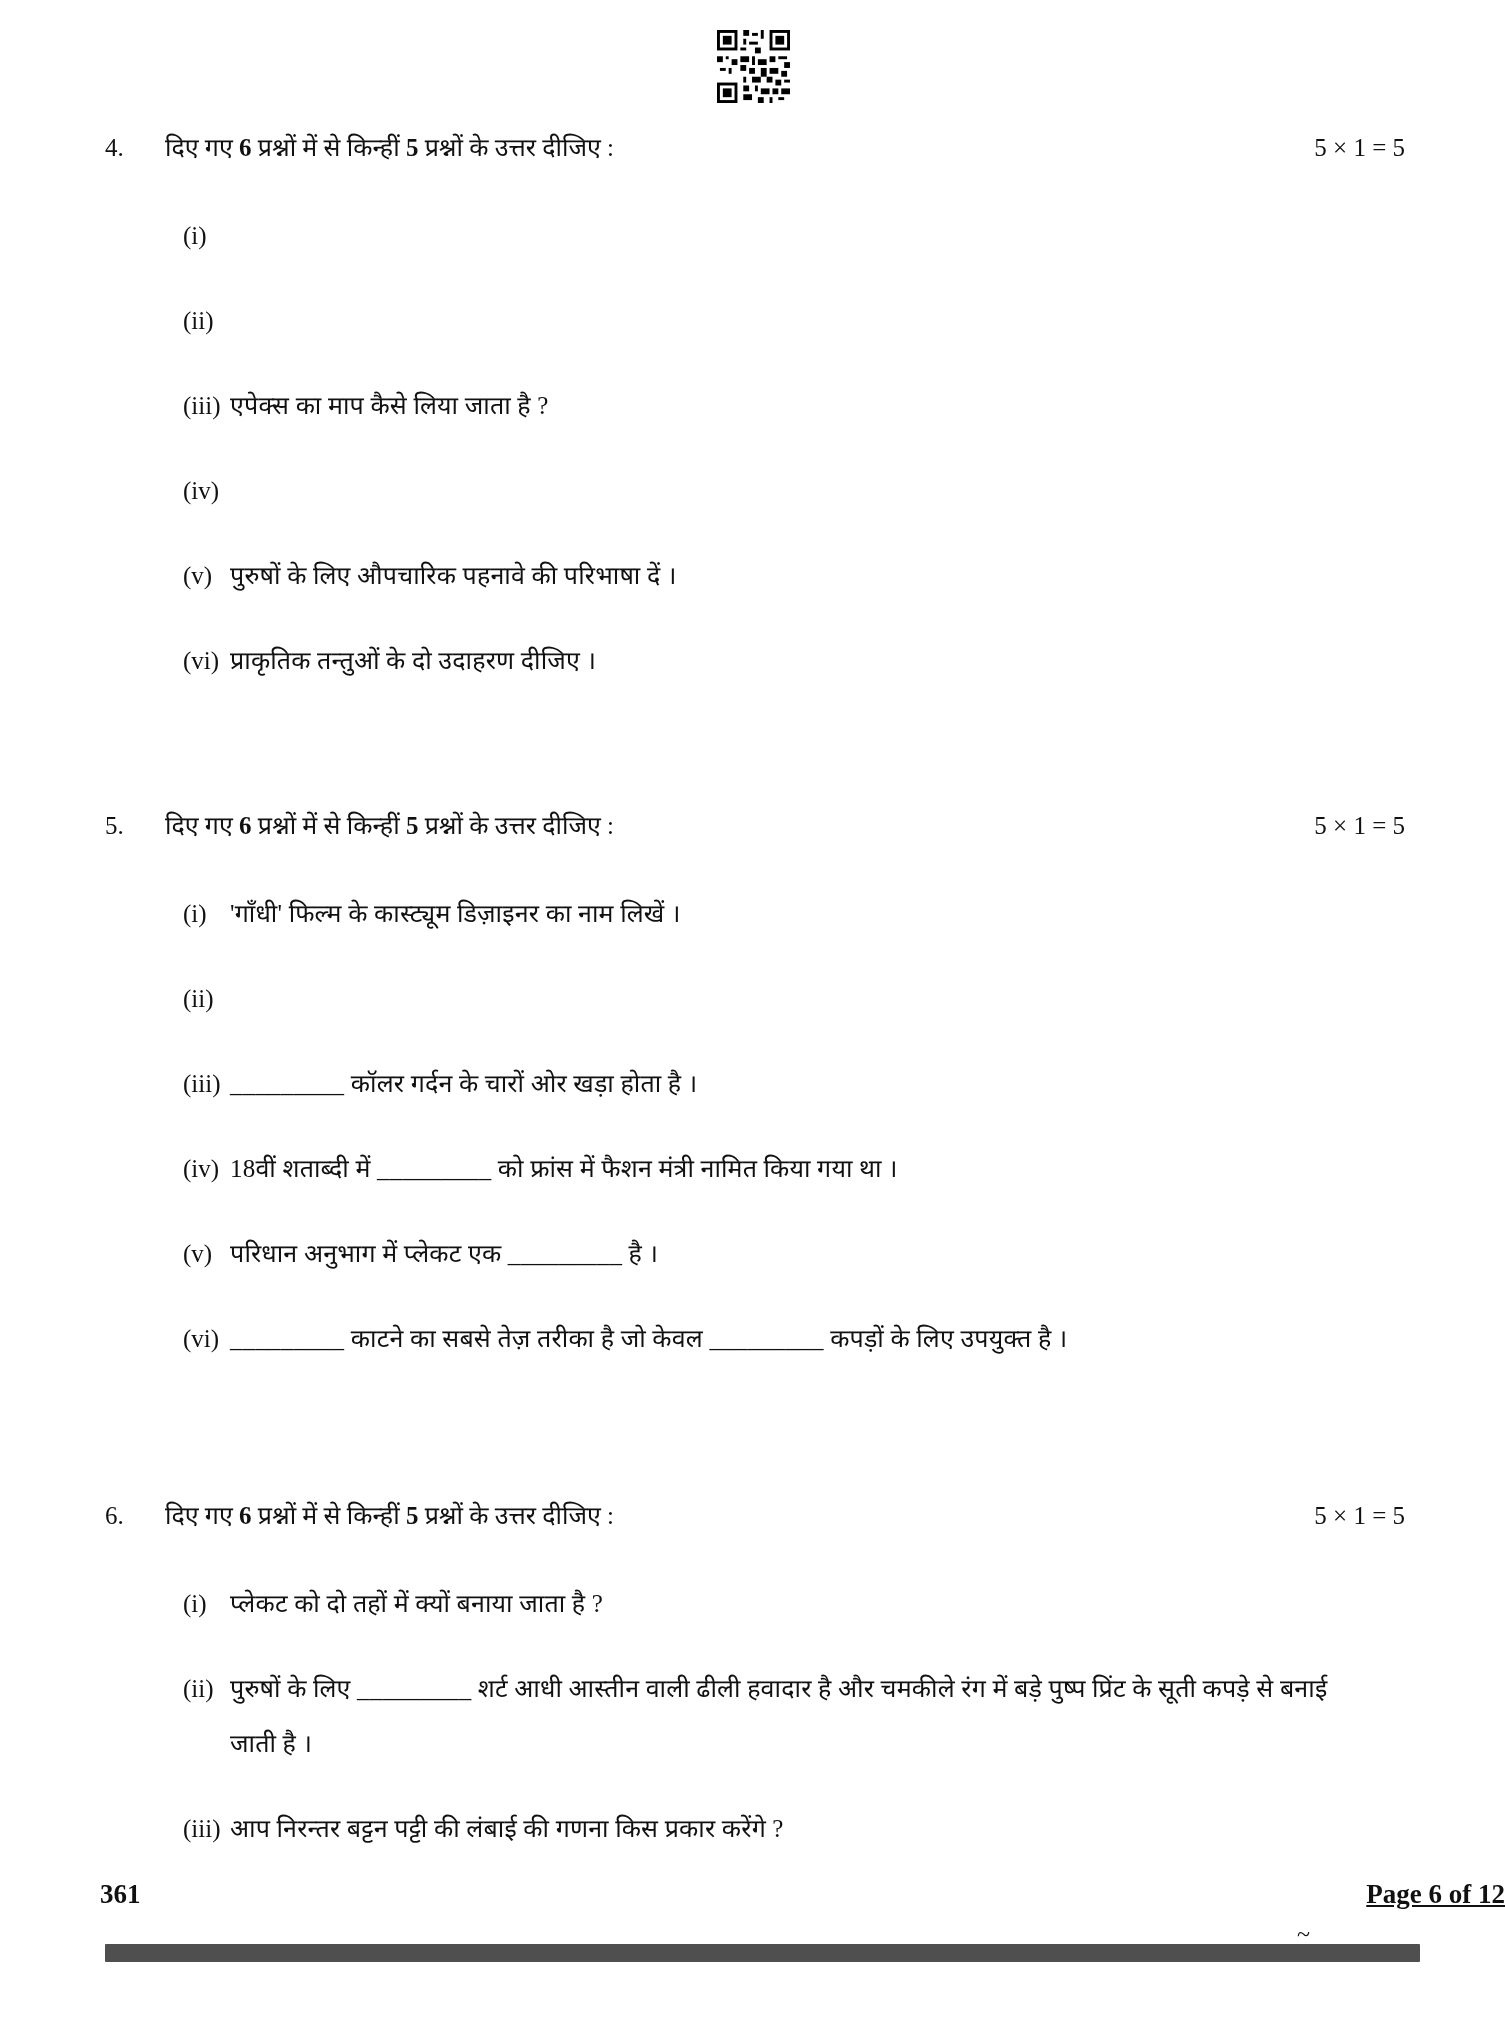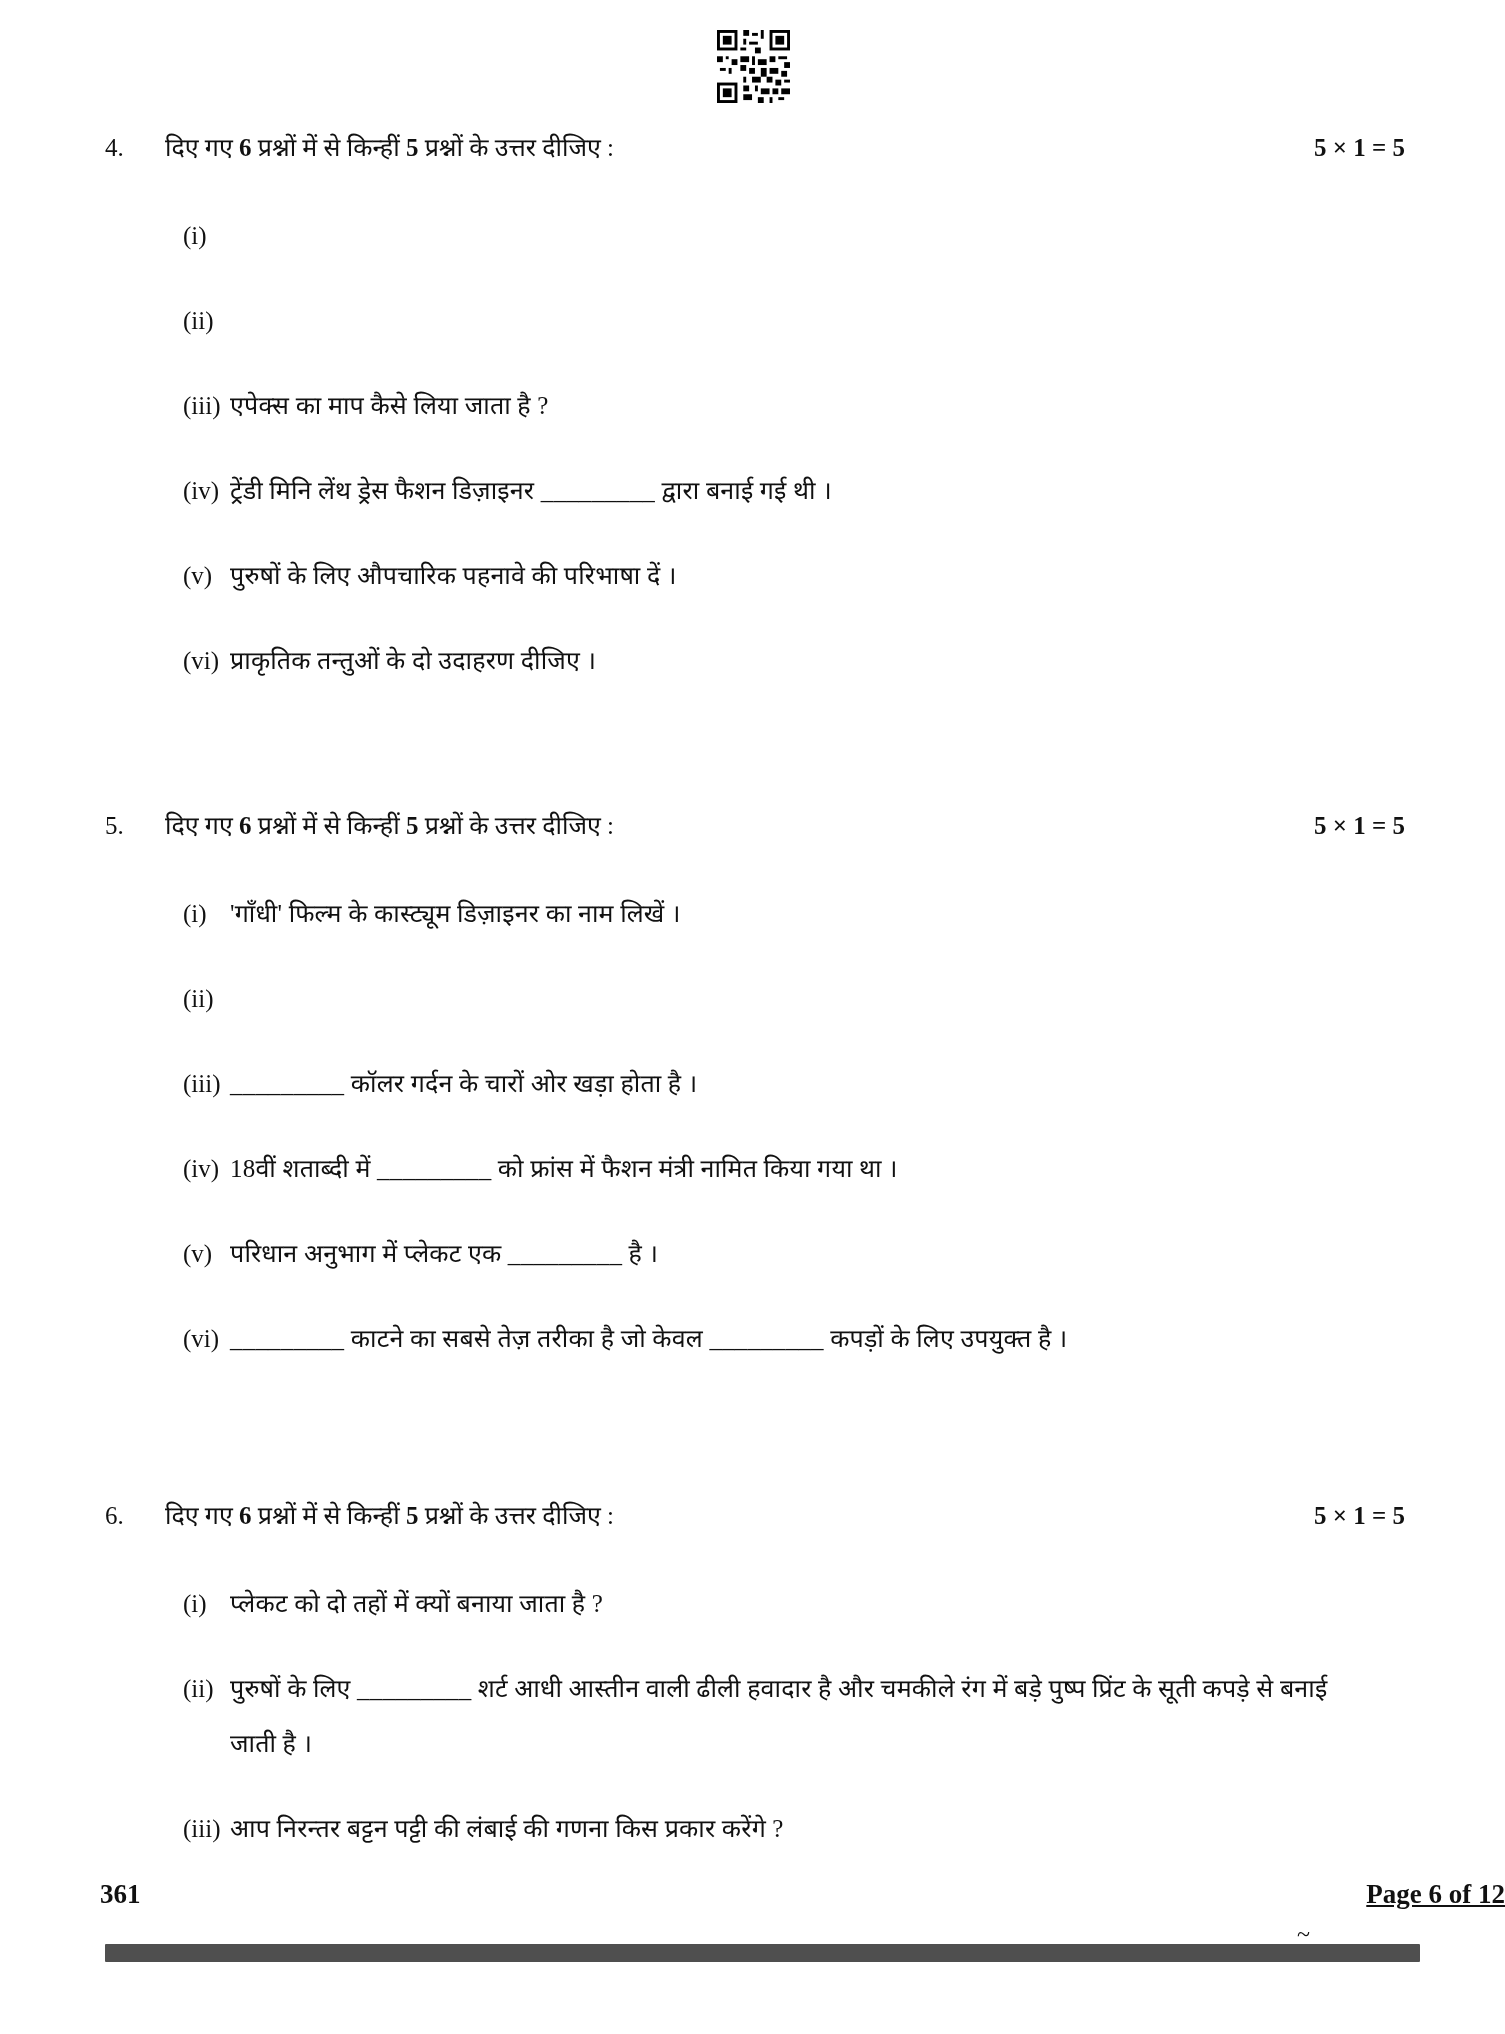--- a/index.html
+++ b/index.html
@@ -25,21 +25,21 @@
   .q5{top:798px;}
   .q6{top:1488px;}
   .qheader{
     display:flex;
     align-items:flex-start;
     padding:0 100px 0 105px;
     line-height:55px;
   }
   .qnum{width:60px;flex:0 0 60px;}
   .qtext{flex:1 1 auto;}
-  .qmarks{flex:0 0 auto;font-weight:bold;white-space:nowrap;}
+  .qmarks{flex:0 0 auto;font-weight:normal;white-space:nowrap;}
   .b{font-weight:bold;}
   .items{margin-top:33px;}
   .item{
     display:flex;
     align-items:flex-start;
     padding-left:183px;
     padding-right:140px;
     margin-bottom:30px;
     line-height:55px;
   }
@@ -138,21 +138,20 @@
       </div>
       <div class="item">
         <span class="ilabel">(ii)</span>
       </div>
       <div class="item">
         <span class="ilabel">(iii)</span>
         <span class="itext">एपेक्स का माप कैसे लिया जाता है ?</span>
       </div>
       <div class="item">
         <span class="ilabel">(iv)</span>
-        <span class="itext">ट्रेंडी मिनि लेंथ ड्रेस फैशन डिज़ाइनर _________ द्वारा बनाई गई थी ।</span>
       </div>
       <div class="item">
         <span class="ilabel">(v)</span>
         <span class="itext">पुरुषों के लिए औपचारिक पहनावे की परिभाषा दें ।</span>
       </div>
       <div class="item">
         <span class="ilabel">(vi)</span>
         <span class="itext">प्राकृतिक तन्तुओं के दो उदाहरण दीजिए ।</span>
       </div>
     </div>

